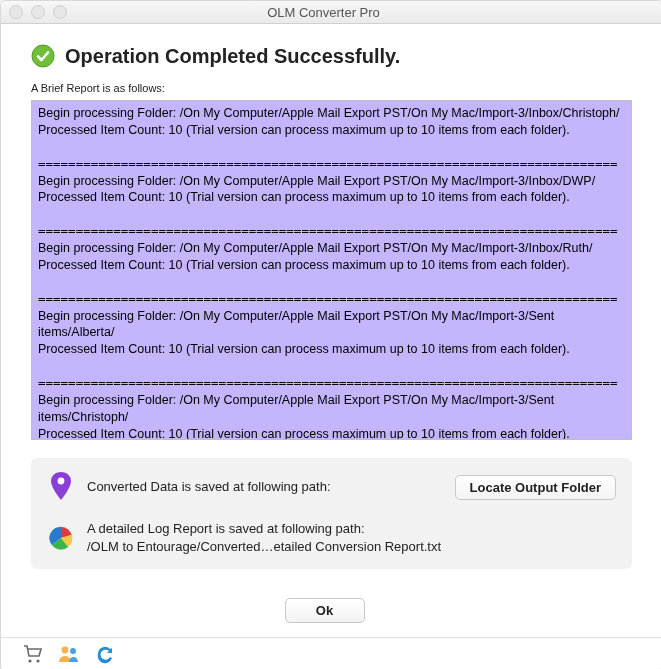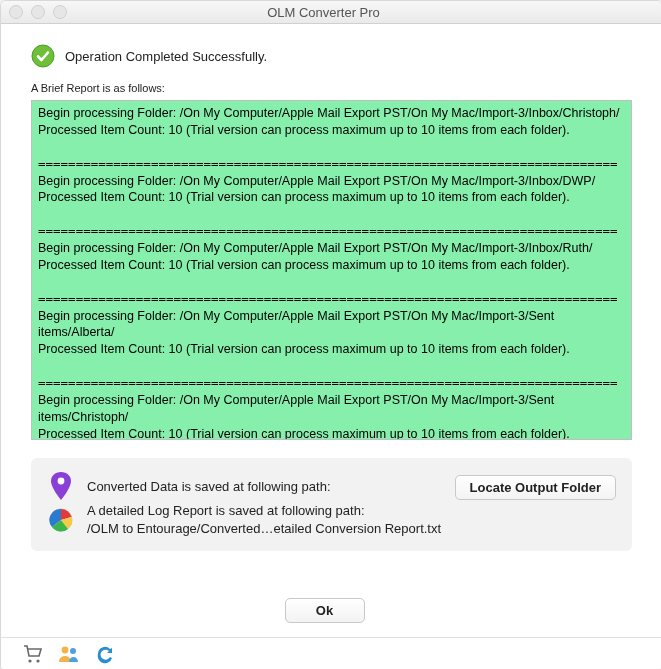--- a/index.html
+++ b/index.html
@@ -4,26 +4,26 @@
 <style>
   html,body{margin:0;padding:0;font-family:-apple-system,"Helvetica Neue",Arial,sans-serif;font-size:13px;color:#222;background:#f6f7f8;}
   .window{width:661px;height:669px;background:#fff;border:1px solid #d8d8d8;box-shadow:0 6px 24px rgba(0,0,0,.15);border-radius:6px;overflow:hidden;display:flex;flex-direction:column;}
   .titlebar{height:22px;background:linear-gradient(#f7f7f7,#eaeaea);border-bottom:1px solid #d0d0d0;display:flex;align-items:center;padding:0 8px;position:relative;}
   .traffic{display:flex;gap:8px;}
   .dot{width:12px;height:12px;border-radius:50%;background:#e6e6e6;border:1px solid #cfcfcf;}
   .title{position:absolute;left:0;right:16px;text-align:center;font-size:13px;color:#555;}
   .content{flex:1;padding:20px 30px 8px 30px;display:flex;flex-direction:column;overflow:hidden;}
   .success-row{display:flex;align-items:center;gap:10px;margin-bottom:14px;}
   .success-icon svg{display:block;}
-  .success-text{font-size:13px;font-weight:400;color:#222;}
+  .success-text{font-size:20px;font-weight:700;color:#222;}
   .subhead{font-size:11px;color:#222;margin-bottom:6px;}
-  .report-box{border:1px solid #bfbfbf;background:#86efac;height:330px;overflow-y:scroll;padding:4px 6px;font-size:12.5px;line-height:1.35;color:#000;}
+  .report-box{border:1px solid #bfbfbf;background:#c4b5fd;height:330px;overflow-y:scroll;padding:4px 6px;font-size:12.5px;line-height:1.35;color:#000;}
   .report-box .line{white-space:pre-wrap;word-break:break-word;}
   .sep{font-family:monospace;letter-spacing:0;color:#000;overflow:hidden;white-space:nowrap;}
-  .info-panel{background:#f2f2f2;border-radius:6px;margin-top:18px;padding:14px 16px;display:flex;flex-direction:column;}
+  .info-panel{background:#f2f2f2;border-radius:6px;margin-top:18px;padding:14px 16px;display:flex;flex-direction:column;gap:18px;}
   .info-row{display:flex;align-items:center;gap:12px;}
   .info-icon{width:28px;display:flex;justify-content:center;}
   .info-text{flex:1;font-size:13px;line-height:1.35;}
   .info-text .path{color:#222;}
   .mac-btn{appearance:none;border:1px solid #c8c8c8;border-radius:5px;background:linear-gradient(#ffffff,#f3f3f3);padding:4px 14px;font-size:13px;color:#222;min-width:128px;text-align:center;cursor:pointer;font-weight:bold;}
   .footer-btn-row{display:flex;justify-content:center;padding:10px 30px 14px 16px;}
   .footer-btn-row .mac-btn{min-width:80px;}
   .bottom-strip{height:32px;border-top:1px solid #e0e0e0;display:flex;align-items:center;justify-content:space-between;padding:0 20px;background:#fff;}
   .brand{display:flex;align-items:center;gap:8px;color:#4a4a4a;font-size:12px;}
   .brand .logo{font-weight:600;color:#2a7bd0;font-size:14px;font-style:italic;}

